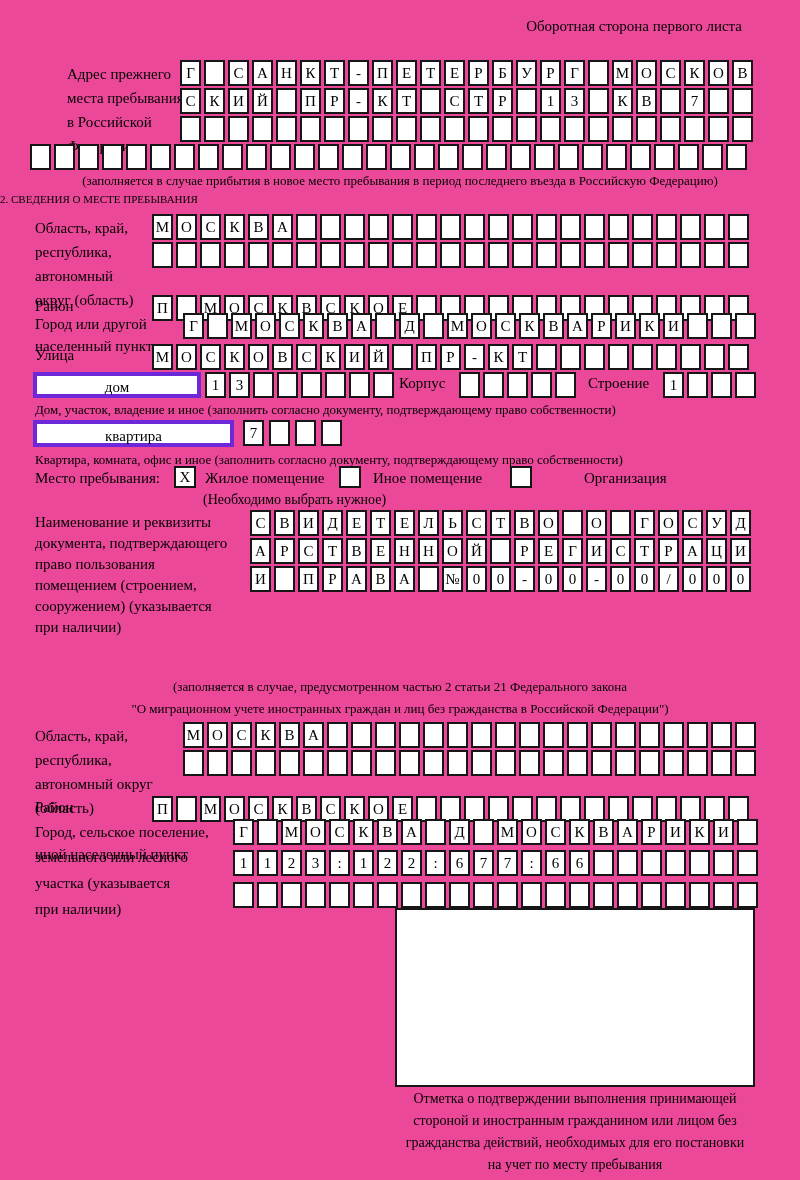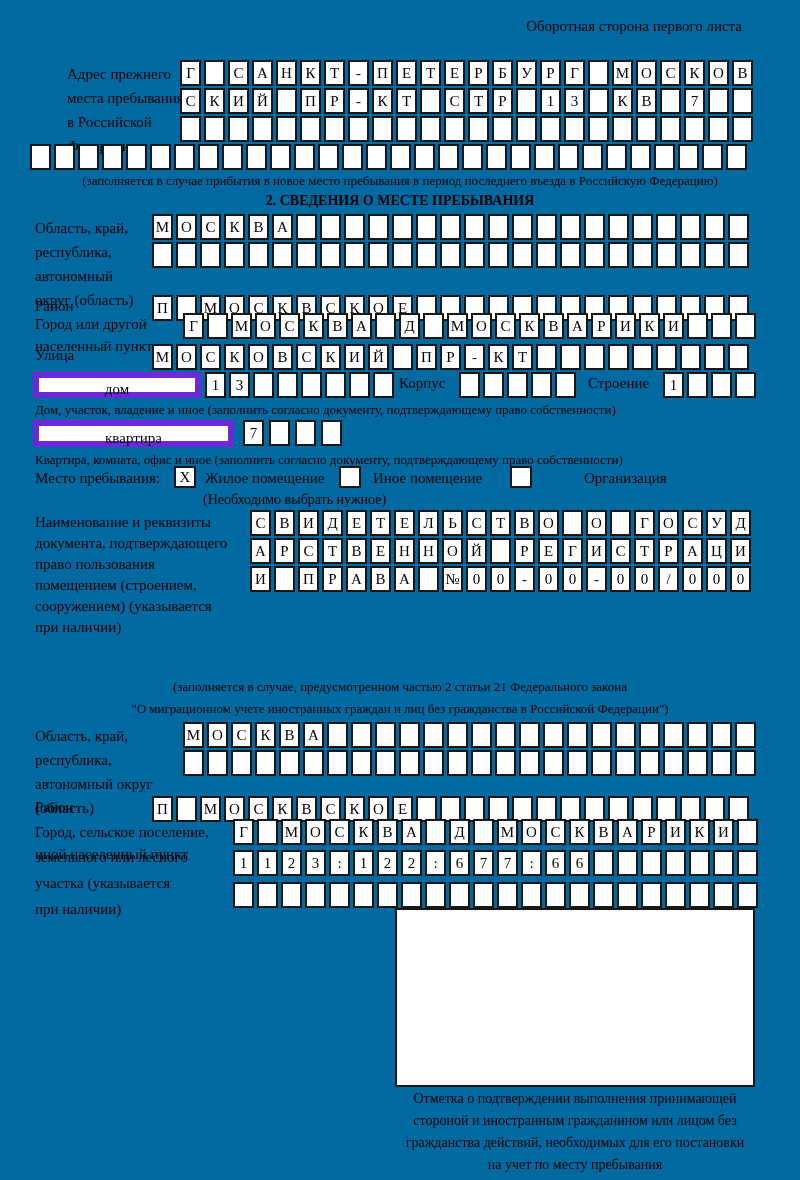--- a/index.html
+++ b/index.html
@@ -1,27 +1,27 @@
 <!DOCTYPE html>
 <html><head>
 <meta charset="utf-8">
 <style>
   html,body{margin:0;padding:0;background:#fff;}
-  #page{position:relative;width:800px;height:1180px;background:#0369a1;color:#000;
+  #page{position:relative;width:800px;height:1180px;background:#ec4899;color:#000;
         font-family:"Liberation Serif","DejaVu Serif",serif;overflow:hidden;}
   .lbl{position:absolute;font-size:15px;white-space:nowrap;}
   .lines div{white-space:nowrap;}
   .cellrow{position:absolute;white-space:nowrap;line-height:0;}
   .cell{display:inline-block;box-sizing:border-box;width:21px;height:26px;border:2px solid #161616;
         margin-right:3px;text-align:center;font-size:15px;line-height:22px;vertical-align:top;background:#fff;}
   .cellrow.sp .cell{margin-right:5px;}
-  .widebox{position:absolute;box-sizing:border-box;border:6px solid #6d28d9;text-align:center;
+  .widebox{position:absolute;box-sizing:border-box;border:4px solid #6d28d9;text-align:center;
         font-size:15px;background:#fff;}
   .cap{position:absolute;left:0;width:800px;text-align:center;font-size:13px;}
-  .title{position:absolute;left:0;width:800px;text-align:center;font-size:14px;font-weight:bold;}
+  .title{position:absolute;left:0;width:800px;font-size:11px;font-weight:normal;}
   .checkbox{position:absolute;box-sizing:border-box;width:22px;height:22px;border:2px solid #161616;
         text-align:center;font-size:15px;line-height:18px;background:#fff;}
   .leftcap{position:absolute;font-size:13px;white-space:nowrap;}
   .bigbox{position:absolute;border:2px solid #161616;background:#fff;}
 </style>
 </head>
 <body>
 
 <div id="page">
 

